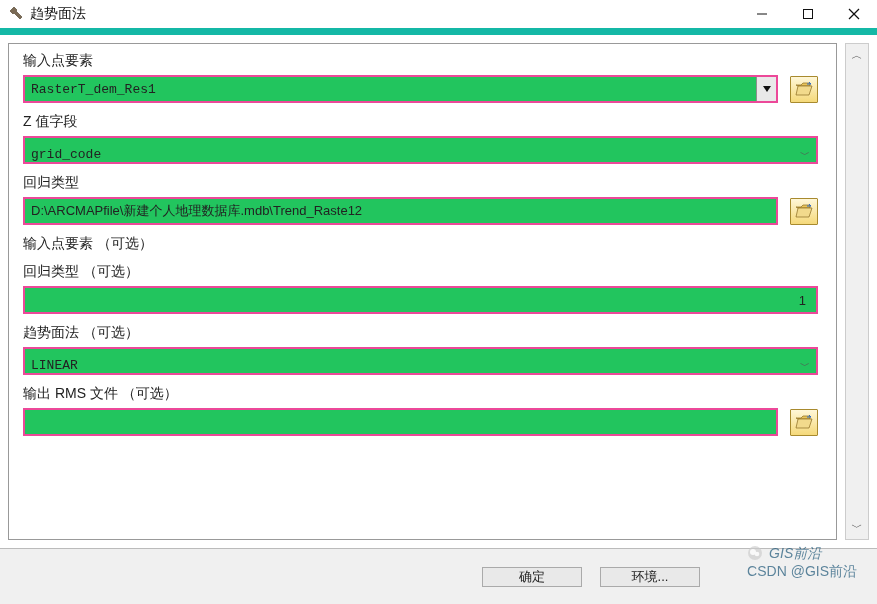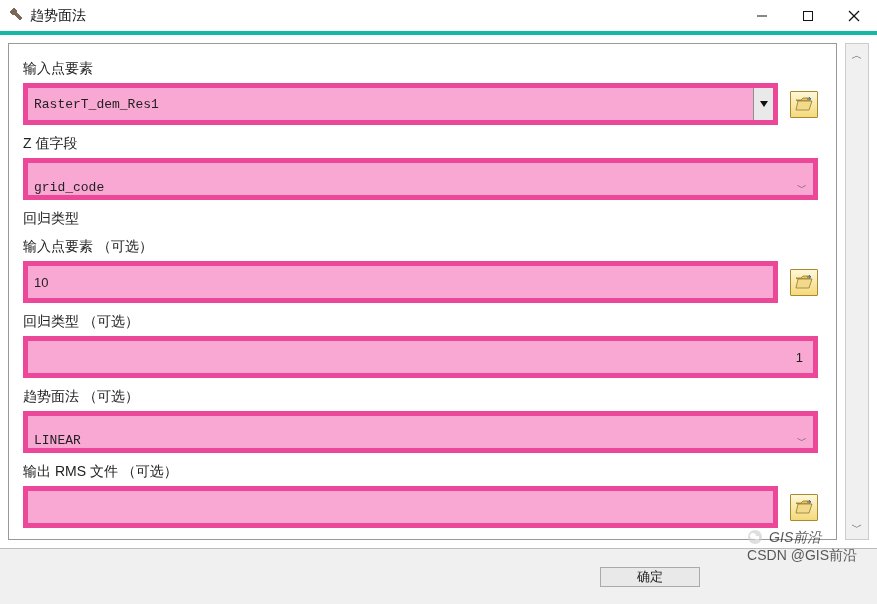--- a/index.html
+++ b/index.html
@@ -1,43 +1,43 @@
 <!DOCTYPE html>
 <html><head>
 <meta charset="utf-8">
 <style>
 * { box-sizing: border-box; margin: 0; padding: 0; }
 body { font-family: "Microsoft YaHei", SimSun, Arial, sans-serif; font-size: 13px; background: #fff; width: 877px; height: 604px; overflow: hidden; position: relative; }
-.titlebar { height: 35px; display: flex; align-items: center; background: #fff; border-bottom: 4px solid #14b8a6; }
+.titlebar { height: 35px; display: flex; align-items: center; background: #fff; border-bottom: 7px solid #14b8a6; }
 .titlebar-icon { margin-left: 8px; margin-right: 6px; }
 .titlebar-title { flex: 1; font-size: 14px; color: #111; }
 .win-controls { display: flex; height: 100%; }
 .win-btn { width: 46px; height: 100%; display: flex; align-items: center; justify-content: center; cursor: default; }
 .win-btn svg { display: block; }
 .client { position: absolute; top: 35px; left: 0; right: 0; bottom: 56px; display: flex; }
-.form-area { flex: 1; border: 1px solid #999; margin: 8px; padding: 16px 18px 10px 14px; position: relative; overflow-y: auto; }
+.form-area { flex: 1; border: 1px solid #999; margin: 8px; padding: 8px 18px 10px 14px; position: relative; overflow-y: auto; }
 .scroll-gutter { width: 24px; background: #f0f0f0; margin: 8px 8px 8px 0; border: 1px solid #ccc; display: flex; flex-direction: column; justify-content: space-between; align-items: center; padding: 4px 0; }
 .arrow { font-size: 11px; color: #555; cursor: default; }
 .field { margin-bottom: 10px; }
 .field-label { color: #222; font-size: 14px; margin-bottom: 5px; display: block; }
 .field-row { display: flex; align-items: center; gap: 12px; }
 .input-wrap { flex: 1; position: relative; }
-input.text, .select-box, .combo-box { width: 100%; height: 42px; border: 5px solid #ec4899; background: #f9a8d4; font-family: inherit; font-size: 13px; padding: 0 6px; color: #222; }
+input.text, .select-box, .combo-box { width: 100%; height: 28px; border: 2px solid #ec4899; background: #22c55e; font-family: inherit; font-size: 13px; padding: 0 6px; color: #222; }
 input.num { text-align: right; padding-right: 10px; }
 .select-box { display: flex; align-items: flex-end; justify-content: space-between; padding: 0 6px 0 6px; cursor: default; }
 .select-arrow { font-size: 10px; color: #555; }
 .combo-box { display: flex; align-items: stretch; padding: 0; }
 .combo-text { flex: 1; padding: 0 6px; display: flex; align-items: center; font-family: Consolas, monospace; }
 .combo-btn { width: 20px; background: #e9e9e9; border-left: 1px solid #8f8f8f; display: flex; align-items: center; justify-content: center; }
 .browse-btn { width: 28px; height: 27px; background: linear-gradient(#fff7d8,#f5d97a); border: 1px solid #a88a2e; display: flex; align-items: center; justify-content: center; cursor: default; border-radius: 1px; }
 .mono { font-family: Consolas, "Courier New", monospace; }
 .footer { position: absolute; bottom: 0; left: 0; right: 0; height: 56px; border-top: 1px solid #bbb; background: #f0f0f0; display: flex; align-items: center; justify-content: flex-end; padding-right: 24px; gap: 18px; }
 .footer-btn { min-width: 100px; height: 20px; background: #e9e9e9; border: 1px solid #aaa; font-family: inherit; font-size: 13px; color: #222; cursor: default; display: flex; align-items: center; justify-content: center; }
 .footer-btn.wide { min-width: 135px; }
-.watermark { position: absolute; right: 20px; bottom: 40px; font-size: 14px; color: #000000; opacity: 0.65; line-height: 1.3; text-align: center; pointer-events: none; }
+.watermark { position: absolute; right: 20px; bottom: 24px; font-size: 14px; color: #0c4a6e; opacity: 0.65; line-height: 1.3; text-align: center; pointer-events: none; }
 .wm-line1 { display: flex; align-items: center; gap: 6px; font-style: italic; }
 .invisible-btn { visibility: hidden; }
 </style>
 </head>
 <body>
 
 <div class="titlebar">
   <span class="titlebar-icon">
     <svg width="16" height="16" viewBox="0 0 16 16">
         <path d="M2 6 L6 2 L9 5 L8 6 L14 12 L12 14 L6 8 L5 9 Z" fill="#7a6a55" stroke="#4a3a25" stroke-width="0.6"></path>
@@ -93,36 +93,36 @@
     <div class="field">
       <span class="field-label">Z 值字段</span>
       <div class="select-box">
         <span class="mono">grid_code</span>
         <span class="select-arrow">﹀</span>
       </div>
     </div>
 
     <div class="field">
       <span class="field-label">回归类型</span>
-    </div>
-
-    <div class="field">
-      <span class="field-label">输入点要素 （可选）</span>
       <div class="field-row">
         <div class="input-wrap">
-          <input class="text mono" value="10" style="">
+          <input class="text mono" value="D:\ARCMAPfile\新建个人地理数据库.mdb\Trend_Raste12" style="">
         </div>
         <div class="browse-btn">
           <svg width="18" height="14" viewBox="0 0 18 14">
               <path d="M1 3 L6 3 L8 1 L15 1 L15 4 L3 4 Z" fill="#e8c45a" stroke="#8a6a20" stroke-width="0.7"></path>
               <path d="M3 4 L17 4 L14 13 L1 13 Z" fill="#f2da8c" stroke="#8a6a20" stroke-width="0.7"></path>
               <path d="M12 2 L16 2 L14 0" fill="none" stroke="#2a6acc" stroke-width="1"></path>
             </svg>
         </div>
       </div>
+    </div>
+
+    <div class="field">
+      <span class="field-label">输入点要素 （可选）</span>
     </div>
 
     <div class="field">
       <span class="field-label">回归类型 （可选）</span>
       <input class="text num mono" value="1" style="">
     </div>
 
     <div class="field">
       <span class="field-label">趋势面法 （可选）</span>
       <div class="select-box">
@@ -149,20 +149,21 @@
 
   </div>
   <div class="scroll-gutter">
     <span class="arrow">︿</span>
     <span class="arrow">﹀</span>
   </div>
 </div>
 
 <div class="footer">
   <div class="footer-btn">确定</div>
+  <div class="footer-btn">环境...</div>
   <div class="footer-btn wide invisible-btn">显示帮助&gt;&gt;</div>
 </div>
 
 <div class="watermark">
   <div class="wm-line1">
     <svg width="16" height="16">
         <circle cx="8" cy="8" r="7" fill="#ccc"></circle>
         <circle cx="6" cy="7" r="3" fill="#fff"></circle>
         <circle cx="10" cy="9" r="2.3" fill="#fff"></circle>
       </svg>

